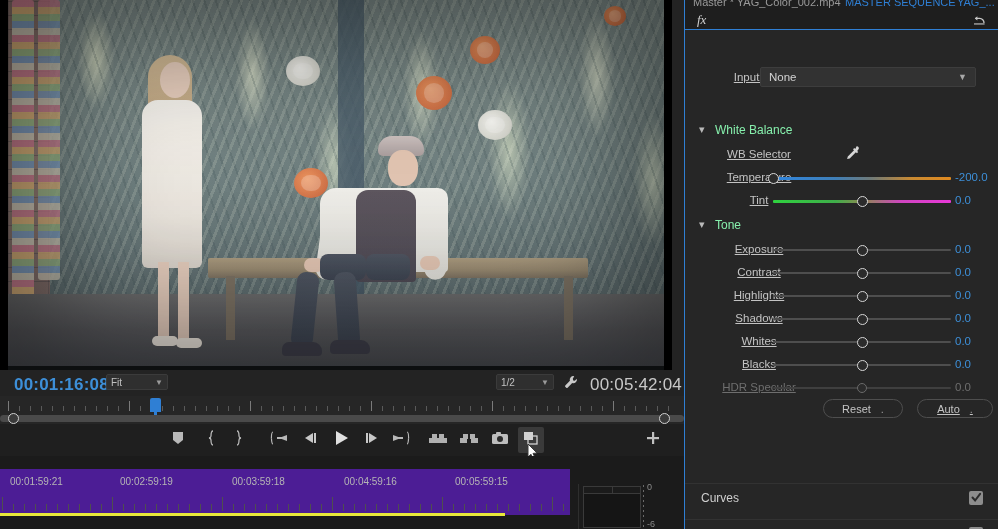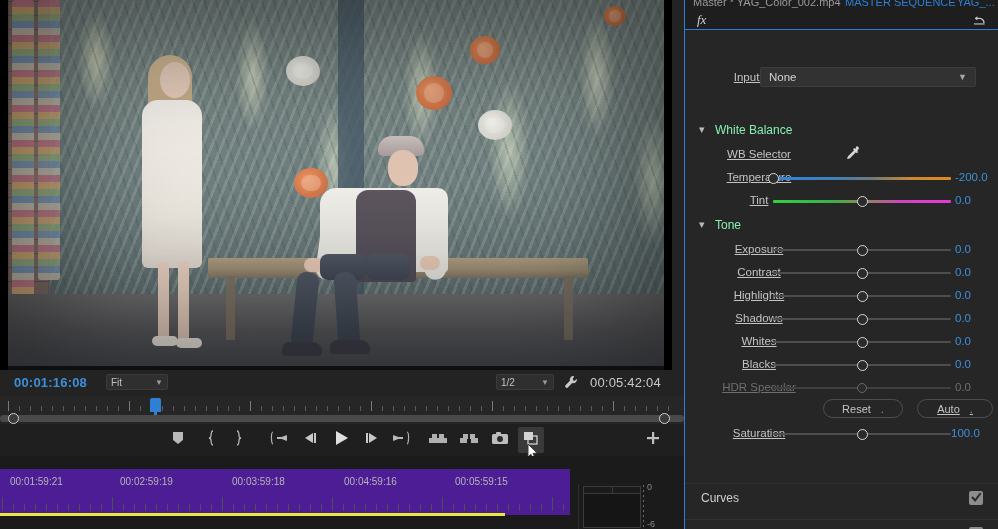--- a/index.html
+++ b/index.html
@@ -85,21 +85,21 @@
   .m-leg { position:absolute; background:linear-gradient(180deg,#3a3a3e,#27272b); }
   .m-shoe { position:absolute; width:40px; height:14px; background:#2a2224; border-radius: 7px 9px 4px 4px; }
 
   .vf-grade { position:absolute; inset:0; background: linear-gradient(180deg, rgba(120,150,185,.22), rgba(90,120,160,.30));
               mix-blend-mode: screen; pointer-events:none; }
   .vf-vig { position:absolute; inset:0; box-shadow: inset 0 0 120px 40px rgba(0,0,0,.45); pointer-events:none; }
   .vf-sides { position:absolute; top:0; width:8px; height:100%; background:#000; }
 
   
   #mon-bar { position:absolute; left:0; top:370px; width:684px; height:24px; background:#232323; }
-  .tc { font-size: 13px; letter-spacing:.2px; }
+  .tc { font-size: 17px; letter-spacing:.2px; }
   .tc-blue { color:#3d8fd8; }
   .tc-grey { color:#c8c8c8; }
   .mini-select { height:16px; background:#2f2f2f; border:1px solid #3b3b3b; border-radius:2px;
                  color:#c0c0c0; font-size:10px; display:flex; align-items:center; padding:0 4px; cursor:default; }
   .mini-select .chev { margin-left:auto; font-size:8px; color:#9a9a9a; }
 
   
   #scrub { position:absolute; left:0; top:396px; width:684px; height:28px; background:#262626; }
   #scrub .ticks { position:absolute; left:0; top:4px; width:684px; height:12px; }
   #scrub .ticks i { position:absolute; top:6px; width:1px; height:5px; background:#5a5a5a; }
@@ -626,26 +626,20 @@
 
       <div class="pill" style="left:138px;top:368px;width:80px;">
         <span>Reset</span>
         <span class="dot">.</span>
       </div>
       <div class="pill" style="left:232px;top:368px;width:76px;text-decoration:underline;">
         <span>Auto</span>
         <span class="dot">.</span>
       </div>
 
-      <div class="row" style="top:392px;">
-        <span class="lbl" style="left:0;width:148px;top:4px;">Saturation</span>
-        <div class="track" style="left:88px;top:10px;width:178px;"></div>
-        <div class="knob" style="left:172px;top:6px;"></div>
-        <span class="val" style="left:266px;top:4px;">100.0</span>
-      </div>
 
 
       <div class="sec-head" style="top:452px;">
         <span class="t">Curves</span>
         <span class="chk">
           <svg viewBox="0 0 11 11">
               <path d="M1.5 5.5l2.6 3 5-6.6" stroke="#2b2b2b" stroke-width="2" fill="none" stroke-linecap="round"></path>
             </svg>
         </span>
       </div>

